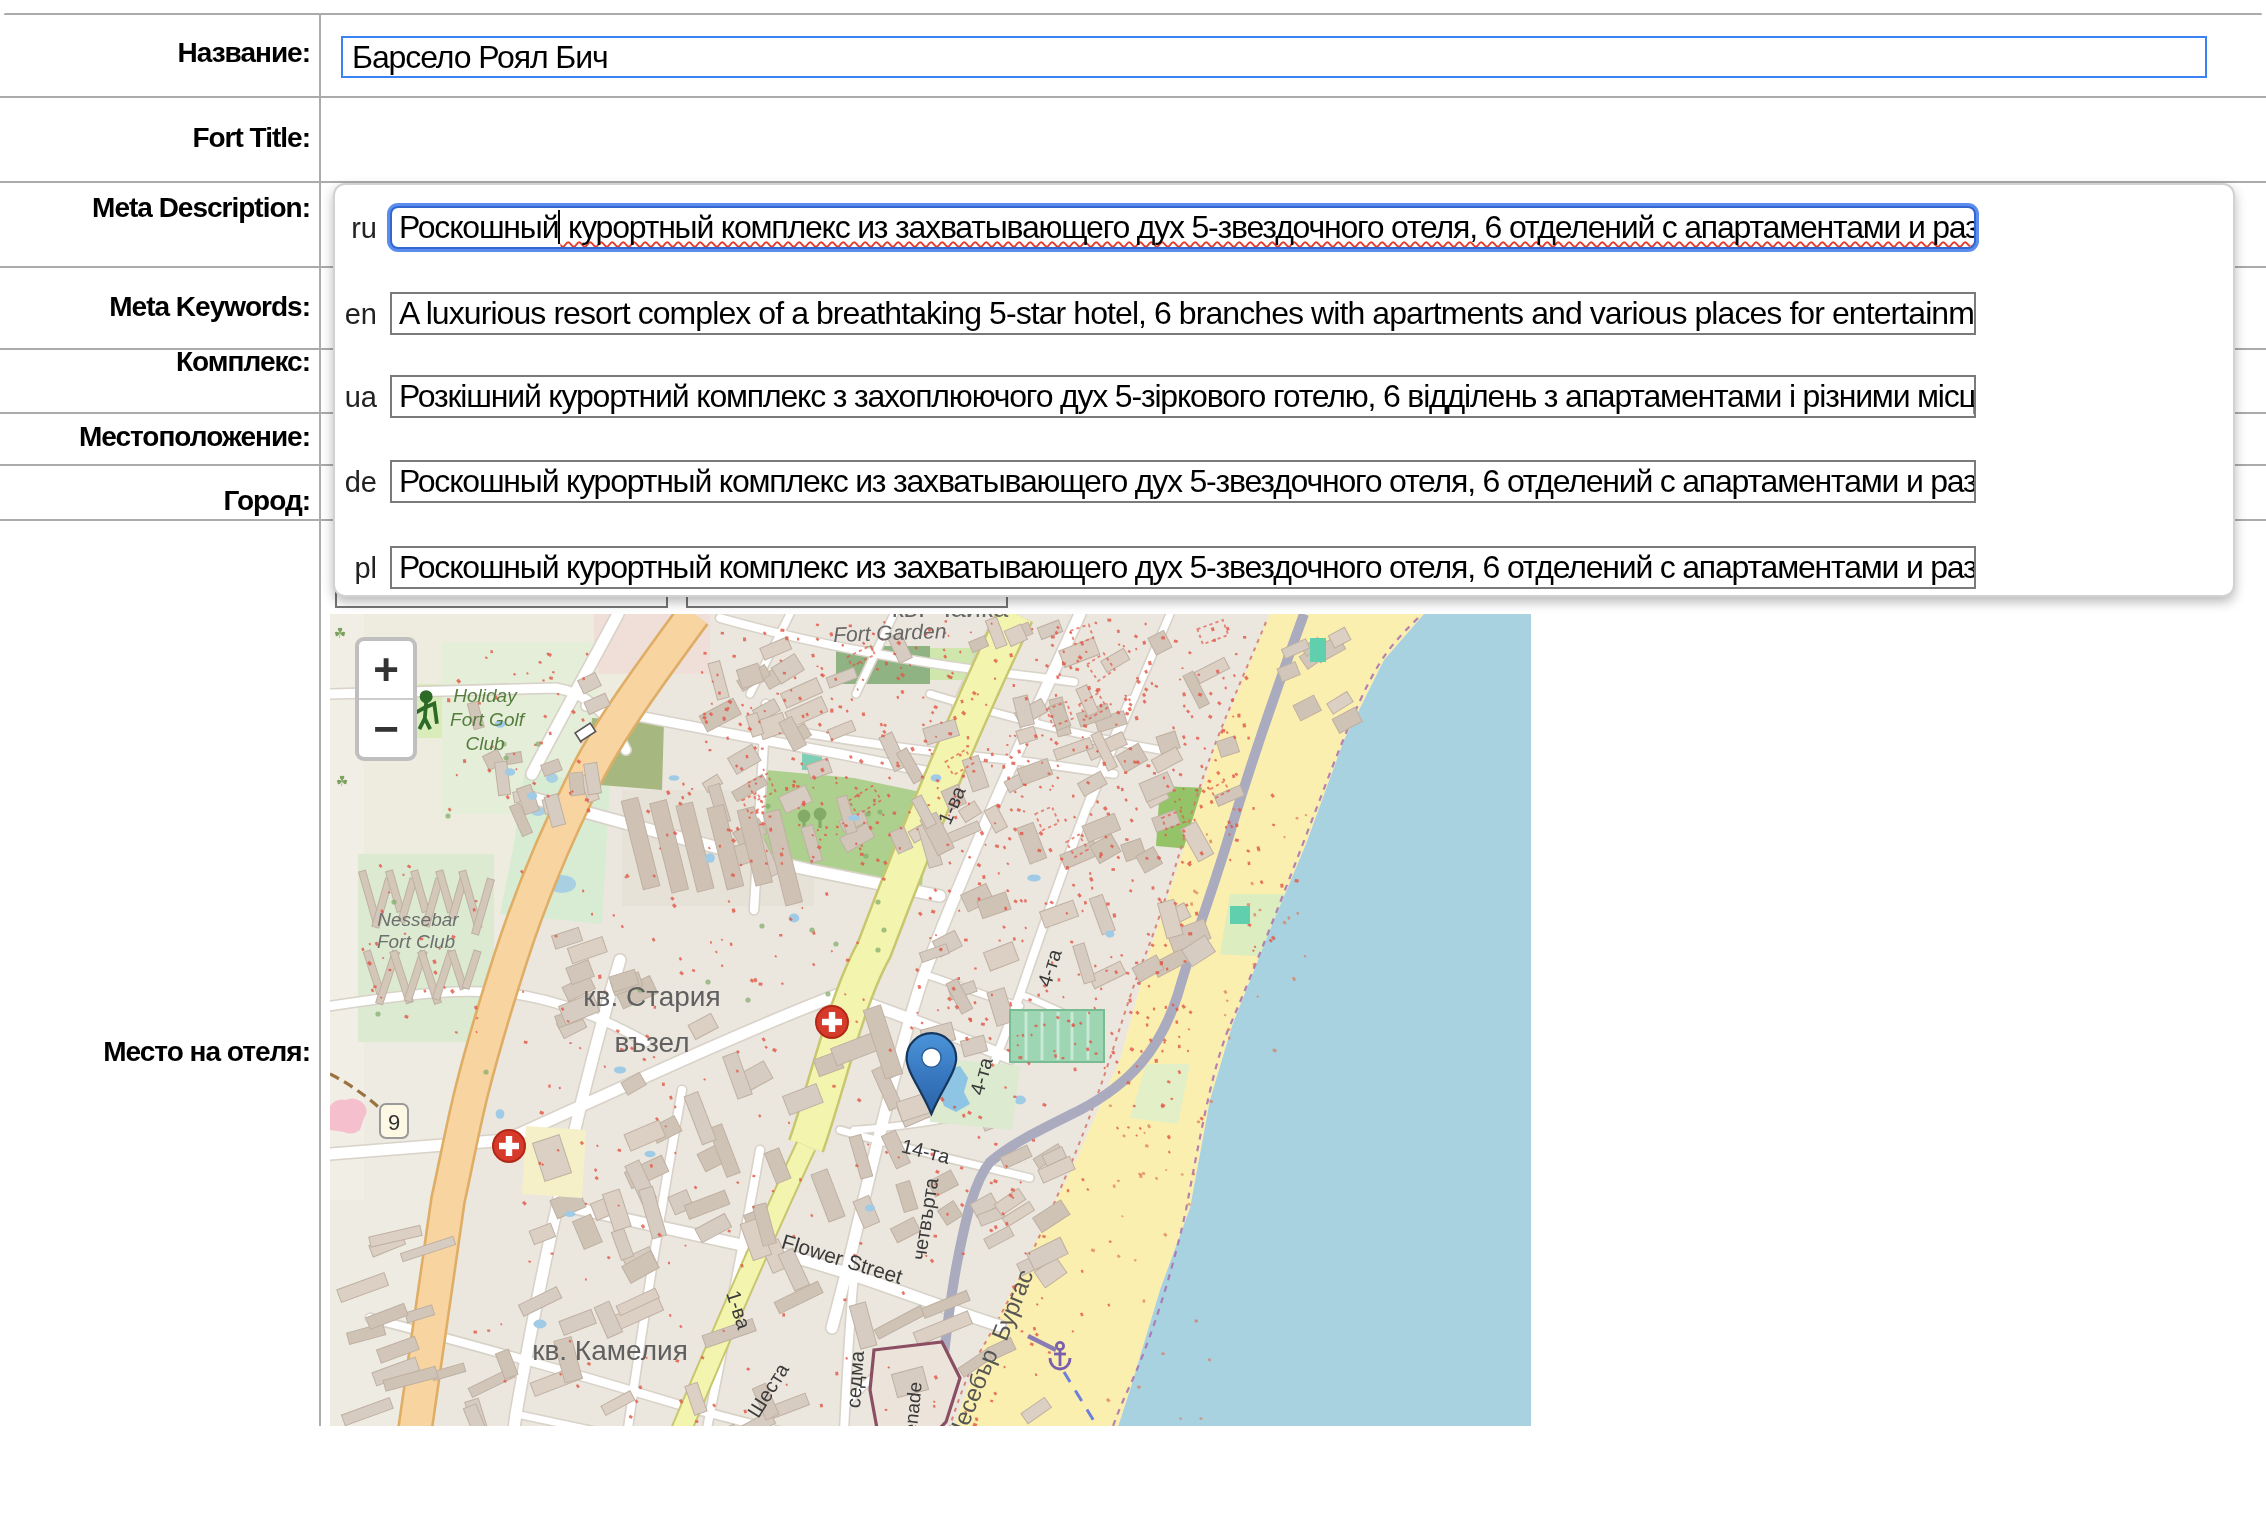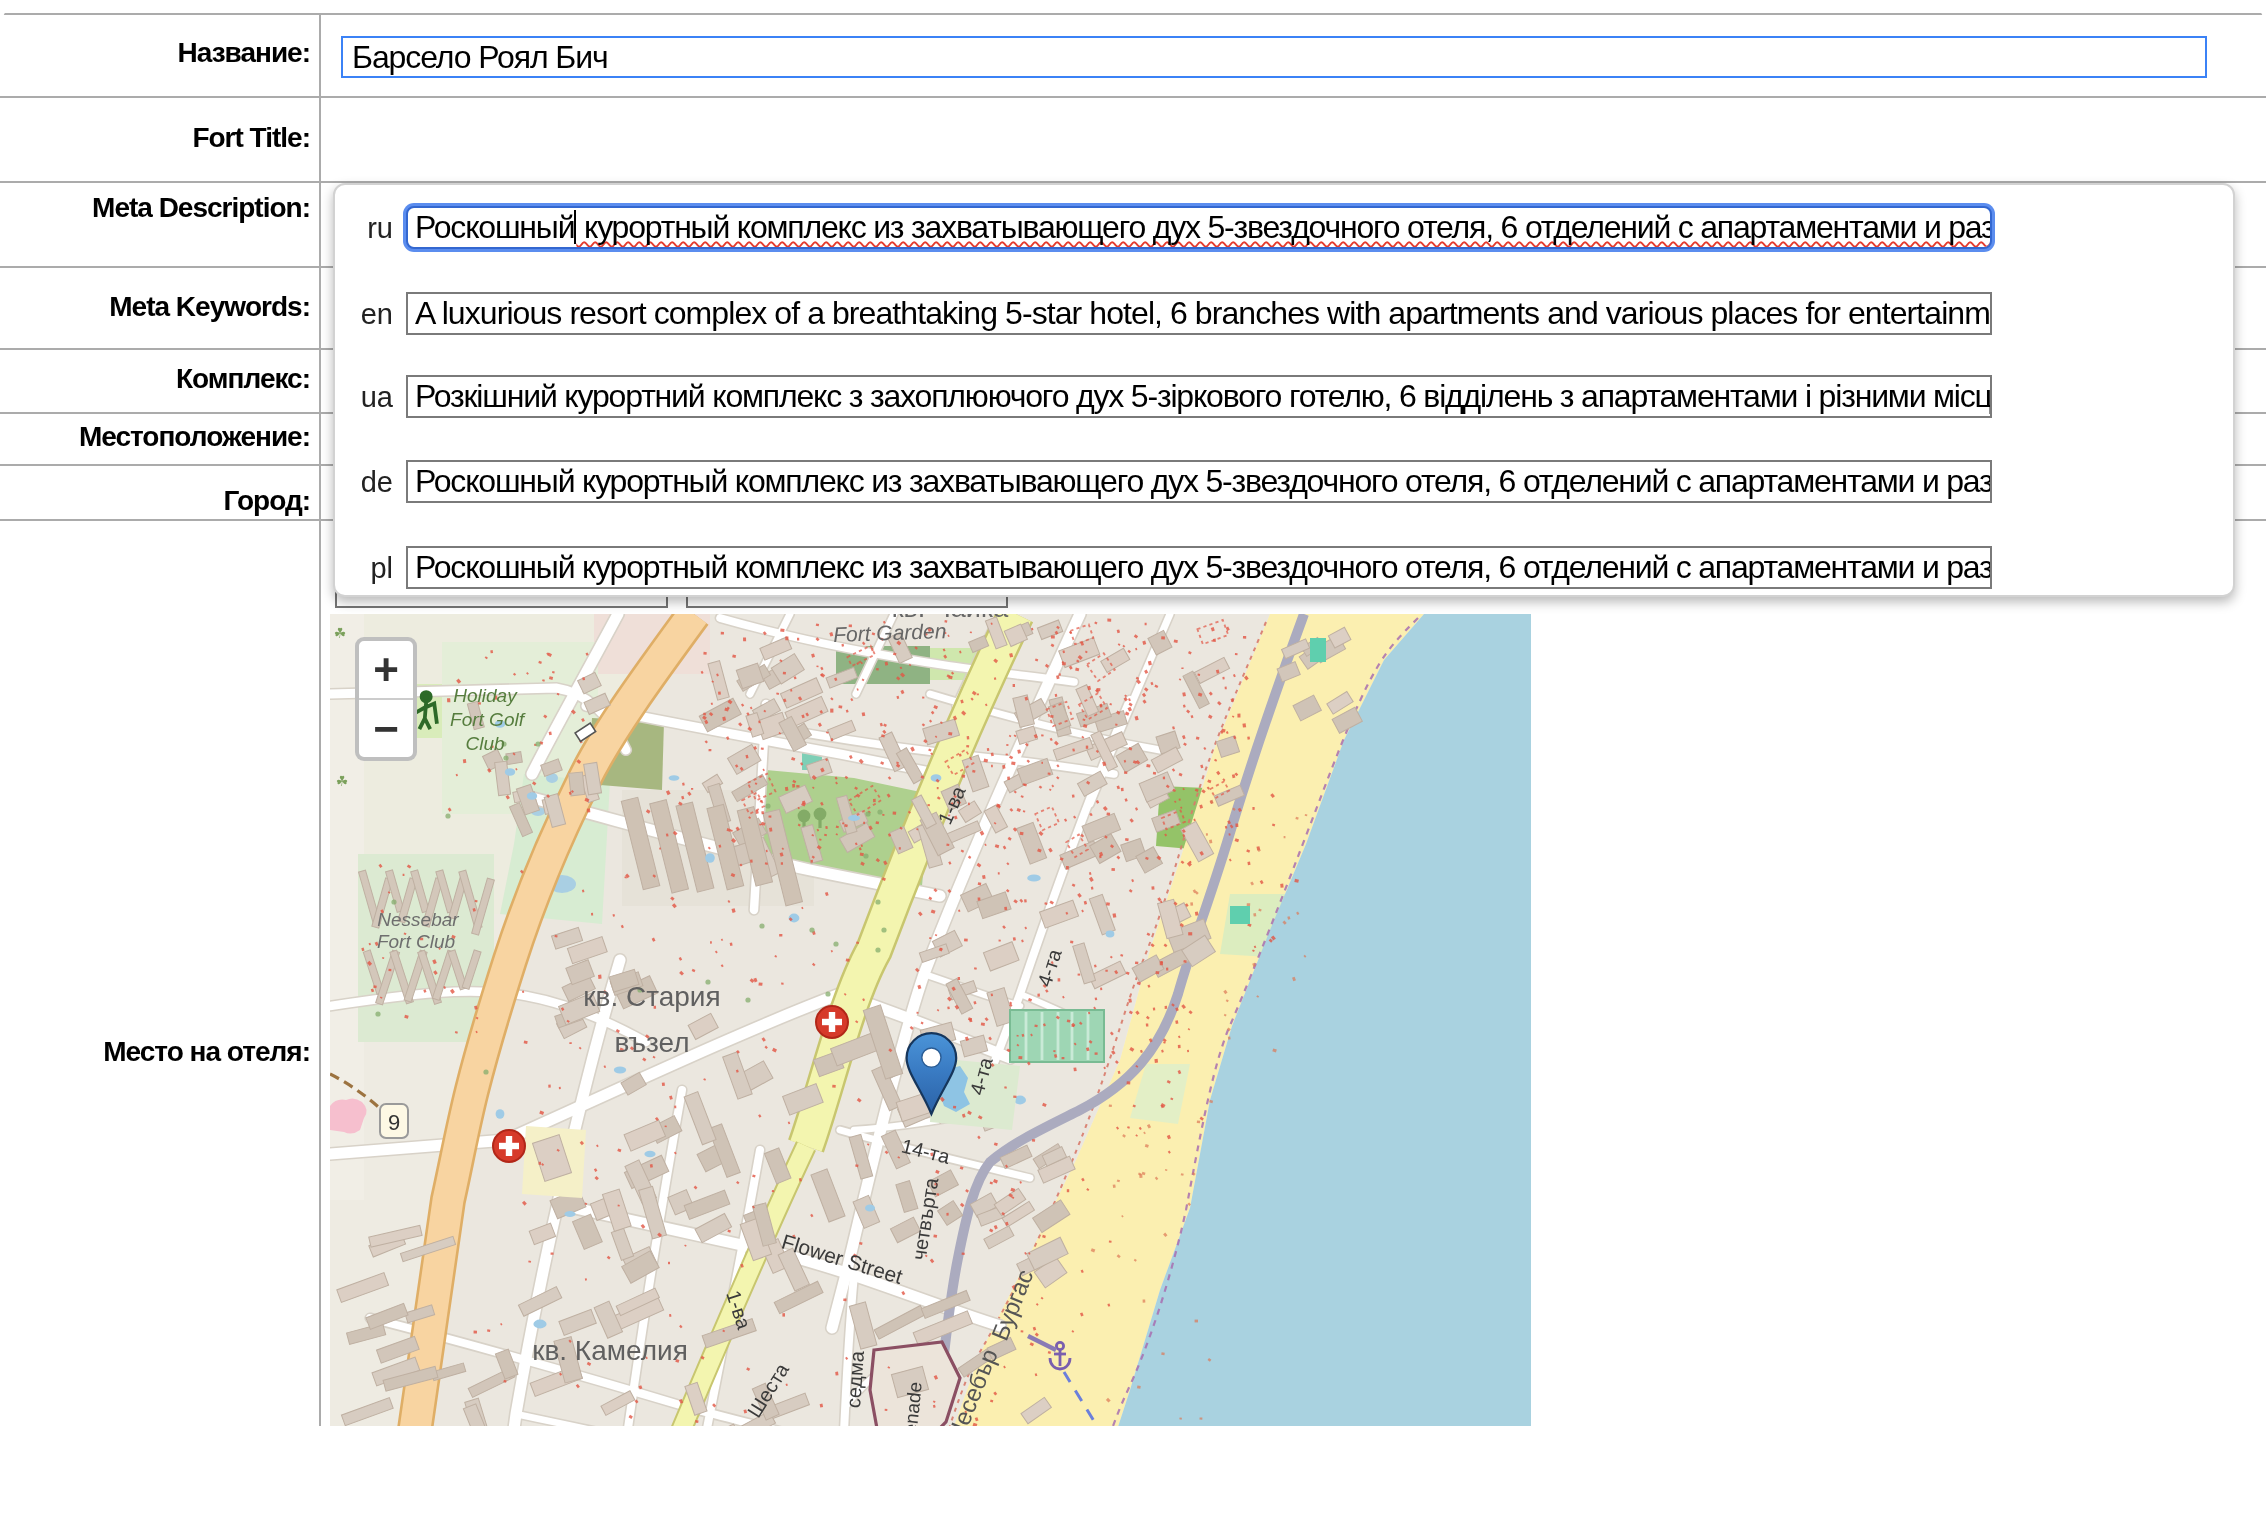--- a/index.html
+++ b/index.html
@@ -14,21 +14,21 @@
   white-space:nowrap; overflow:hidden; letter-spacing:-1.1px; }
 .sliver { position:absolute; width:333px; height:44px; background:#fff; border:2px solid #757575; }
 #map { position:absolute; left:330px; top:614px; width:1201px; height:960px; overflow:hidden; background:#f0ede4; }
 #zoomctl { position:absolute; left:25px; top:23px; width:62px; height:124px; background:#fff;
   border:4px solid rgba(0,0,0,0.25); border-radius:9px; }
 #zoomctl .zb { width:100%; height:59px; text-align:center; font-size:44px; font-weight:bold;
   color:#333; line-height:58px; }
 #zoomctl .zb:first-child { border-bottom:2px solid #ccc; }
 #popup { position:absolute; left:333px; top:183px; width:1902px; height:414px; background:#fff;
   border:2px solid #d2d2d2; border-radius:12px; box-shadow:0 5px 12px rgba(0,0,0,0.28); }
-.prow { position:absolute; left:16px; width:100%; height:44px; }
+.prow { position:absolute; left:0; width:100%; height:44px; }
 .plab { position:absolute; left:0; width:42px; text-align:right; font-size:29px; color:#222; line-height:44px; }
 .pinp { position:absolute; left:55px; width:1586px; height:43px; background:#fff;
   border:2px solid #7a7a7a; font-size:32px; line-height:39px; padding:0 0 0 7px;
   white-space:nowrap; overflow:hidden; letter-spacing:-1.2px; }
 .pinp.en { letter-spacing:-0.92px; }
 .pinp.ua { letter-spacing:-1.18px; }
 .pinp.focus { border:2px solid #3367d0; box-shadow:0 0 0 3px #5b8def; border-radius:8px; }
 .wavy { text-decoration:underline; text-decoration-style:wavy; text-decoration-color:#e33b2e;
   text-decoration-thickness:2px; text-underline-offset:3px; text-decoration-skip-ink:none; }
 .caret { display:inline-block; width:2px; height:34px; background:#000; vertical-align:-6px; }
@@ -42,21 +42,21 @@
 <div class="hl" style="top:266px"></div>
 <div class="hl" style="top:348px"></div>
 <div class="hl" style="top:412px"></div>
 <div class="hl" style="top:464px"></div>
 <div class="hl" style="top:519px"></div>
 
 <div class="lab" style="top:33px">Название:</div>
 <div class="lab" style="top:117.5px">Fort Title:</div>
 <div class="lab" style="top:188px">Meta Description:</div>
 <div class="lab" style="top:286.5px">Meta Keywords:</div>
-<div class="lab" style="top:359px">Комплекс:</div>
+<div class="lab" style="top:342px">Комплекс:</div>
 <div class="lab" style="top:417px">Местоположение:</div>
 <div class="lab" style="top:481px">Город:</div>
 <div class="lab" style="top:1032px">Место на отеля:</div>
 
   <div class="inp" style="top:36px">Барсело Роял Бич</div>
 
   <div class="sliver" style="left:335px; top:564px;"></div>
   <div class="sliver" style="left:686px; top:564px; width:322px;"></div>
 
   <div id="map">

